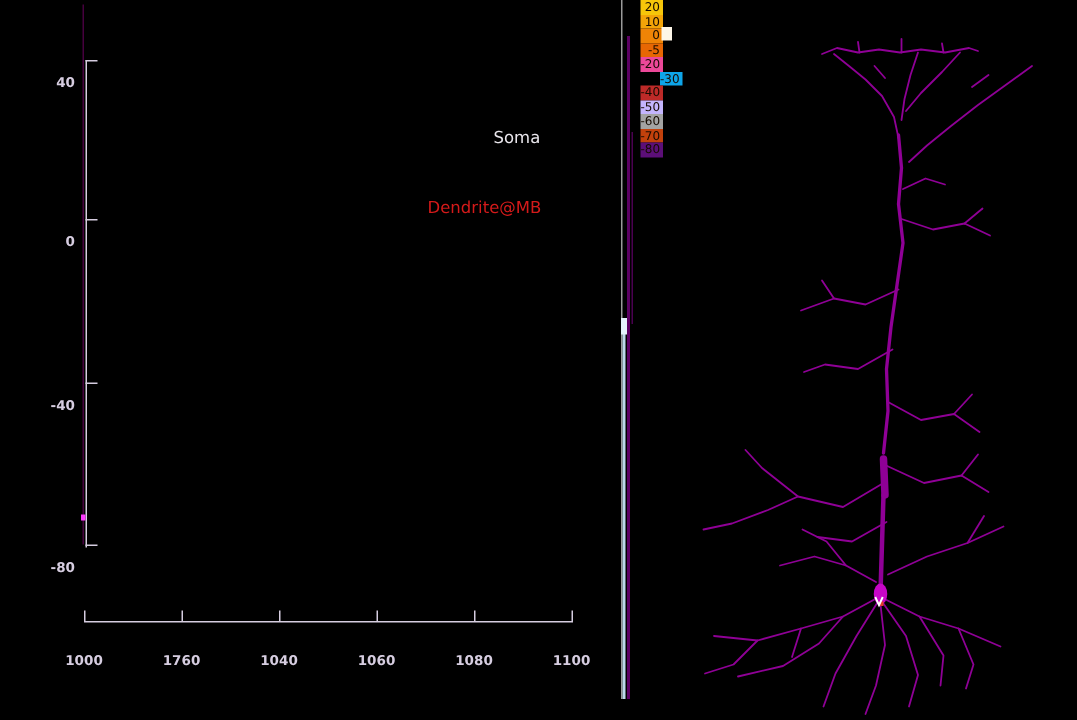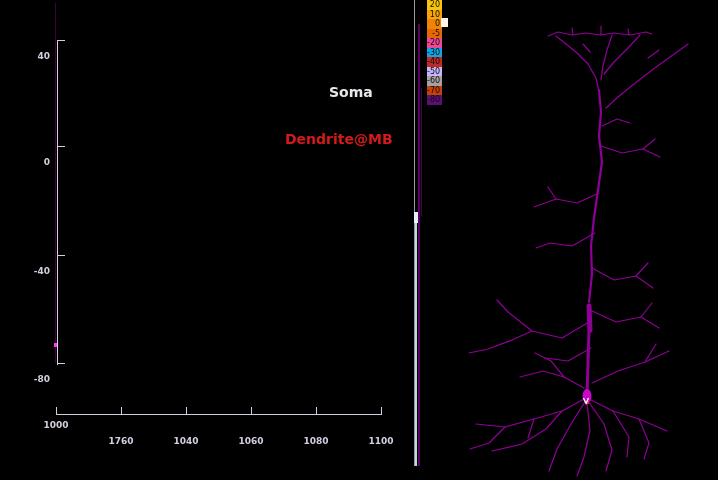--- a/index.html
+++ b/index.html
@@ -3,21 +3,21 @@
 <meta charset="utf-8">
 <style>
   html,body{margin:0;padding:0;background:#000;}
   .screen{position:relative;width:718px;height:480px;background:#000;overflow:hidden;
           font-family:"DejaVu Sans", "Liberation Sans", sans-serif;}
   .abs{position:absolute;}
   .ticktxt{font-size:9px;font-weight:bold;line-height:10px;margin-top:16px;}
   .bar{background:currentColor;}
   .ylab{width:40px;text-align:right;}
   .xlab{width:32px;text-align:center;}
-  .legend-label{font-size:14px;font-weight:bold;line-height:10px;white-space:nowrap;}
+  .legend-label{font-size:11px;font-weight:normal;line-height:10px;white-space:nowrap;}
   .scale-row{width:15px;height:9.5px;font-size:8px;font-weight:normal;line-height:9.5px;
              text-align:right;padding-right:2px;box-sizing:border-box;}
   .shape-title{font-size:9px;font-weight:bold;white-space:nowrap;}
 </style>
 </head>
 <body>
 
 <div class="screen">
 
   <div class="abs" style="left: 0px; top: 0px; width: 412px; height: 480px; color: rgb(214, 205, 224);">
@@ -32,21 +32,21 @@
     <div class="abs ticktxt ylab" style="left:10px;top:250px;">-40</div>
     <div class="abs ticktxt ylab" style="left:10px;top:358px;">-80</div>
 
     <div class="abs bar" style="left:56px;top:414px;width:326px;height:1px;"></div>
     <div class="abs bar" style="left:56px;top:407px;width:1px;height:7px;"></div>
     <div class="abs bar" style="left:121px;top:407px;width:1px;height:7px;"></div>
     <div class="abs bar" style="left:186px;top:407px;width:1px;height:7px;"></div>
     <div class="abs bar" style="left:251px;top:407px;width:1px;height:7px;"></div>
     <div class="abs bar" style="left:316px;top:407px;width:1px;height:7px;"></div>
     <div class="abs bar" style="left:381px;top:407px;width:1px;height:7px;"></div>
-    <div class="abs ticktxt xlab" style="left:40px;top:404px;">1000</div>
+    <div class="abs ticktxt xlab" style="left:40px;top:420px;">1000</div>
     <div class="abs ticktxt xlab" style="left:105px;top:420px;">1760</div>
     <div class="abs ticktxt xlab" style="left:170px;top:420px;">1040</div>
     <div class="abs ticktxt xlab" style="left:235px;top:420px;">1060</div>
     <div class="abs ticktxt xlab" style="left:300px;top:420px;">1080</div>
     <div class="abs ticktxt xlab" style="left:365px;top:420px;">1100</div>
 
     <div class="abs" style="left: 55px; top: 3px; width: 1px; height: 360px; background: rgb(70, 0, 62);"></div>
     <div class="abs" style="left: 54px; top: 343px; width: 3px; height: 4px; background: rgb(255, 58, 255);"></div>
 
     <div class="abs legend-label" style="left: 329px; top: 87px; color: rgb(233, 230, 236);">Soma</div>
@@ -60,21 +60,21 @@
     <div class="abs" style="left: 5px; top: 24px; width: 2px; height: 442px; background: rgb(92, 0, 99);"></div>
     <div class="abs" style="left: 8px; top: 88px; width: 1px; height: 128px; background: rgb(74, 0, 80);"></div>
   </div>
 
   <div class="abs" style="left: 427px; top: 0px; width: 21px; color: rgb(23, 11, 0);">
     <div class="scale-row" style="background: rgb(246, 198, 10);">20</div>
     <div class="scale-row" style="background: rgb(243, 164, 8);">10</div>
     <div class="scale-row" style="background: rgb(239, 132, 6);">0</div>
     <div class="scale-row" style="background: rgb(231, 103, 3);">-5</div>
     <div class="scale-row" style="background: #ec4899;">-20</div>
-    <div class="scale-row" style="background: #0ea5e9;">-30</div>
+    <div class="scale-row" style="background: #0ea5e9; margin-left: 13px;">-30</div>
     <div class="scale-row" style="background: rgb(189, 42, 40);">-40</div>
     <div class="scale-row" style="background: #c4b5fd;">-50</div>
     <div class="scale-row" style="background: #a3a3a3;">-60</div>
     <div class="scale-row" style="background: #c2410c;">-70</div>
     <div class="scale-row" style="background: rgb(92, 15, 120);">-80</div>
   </div>
   <div class="abs" style="left: 441px; top: 18px; width: 7px; height: 9px; background: rgb(253, 246, 232);"></div>
 
 
   <svg class="abs" style="left:430px;top:0;" width="288" height="480" viewBox="430 0 288 480">

